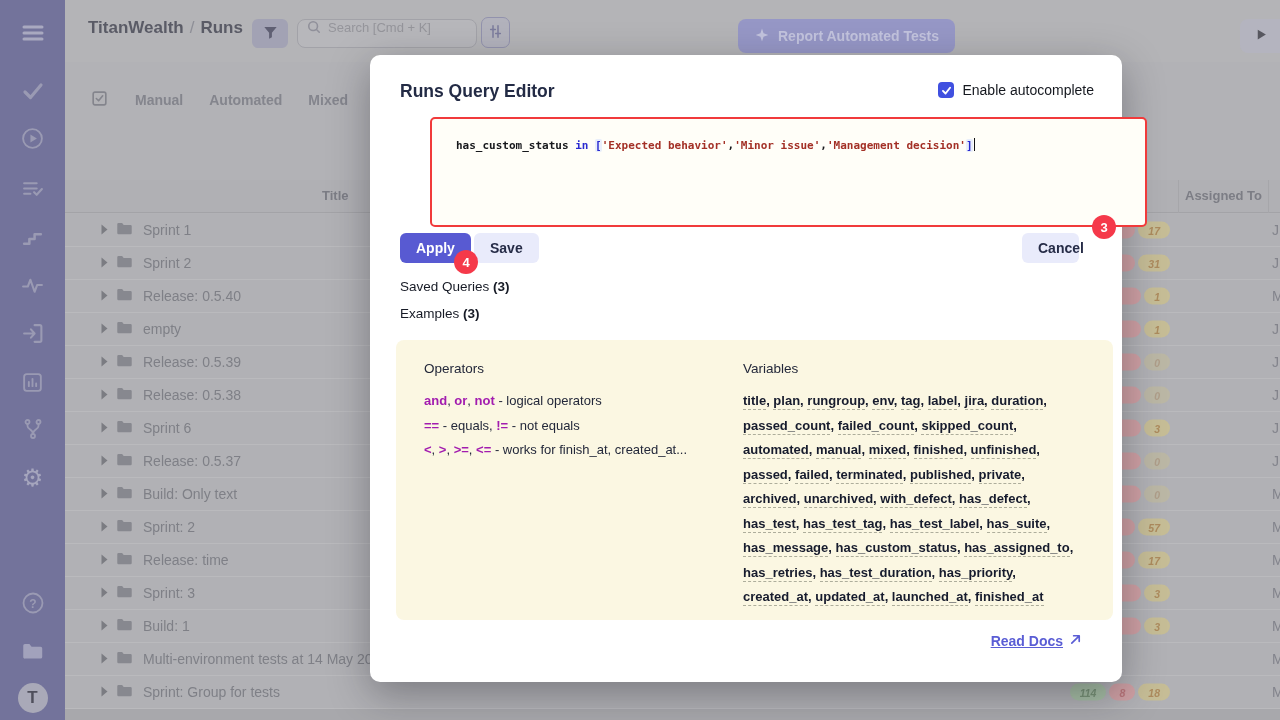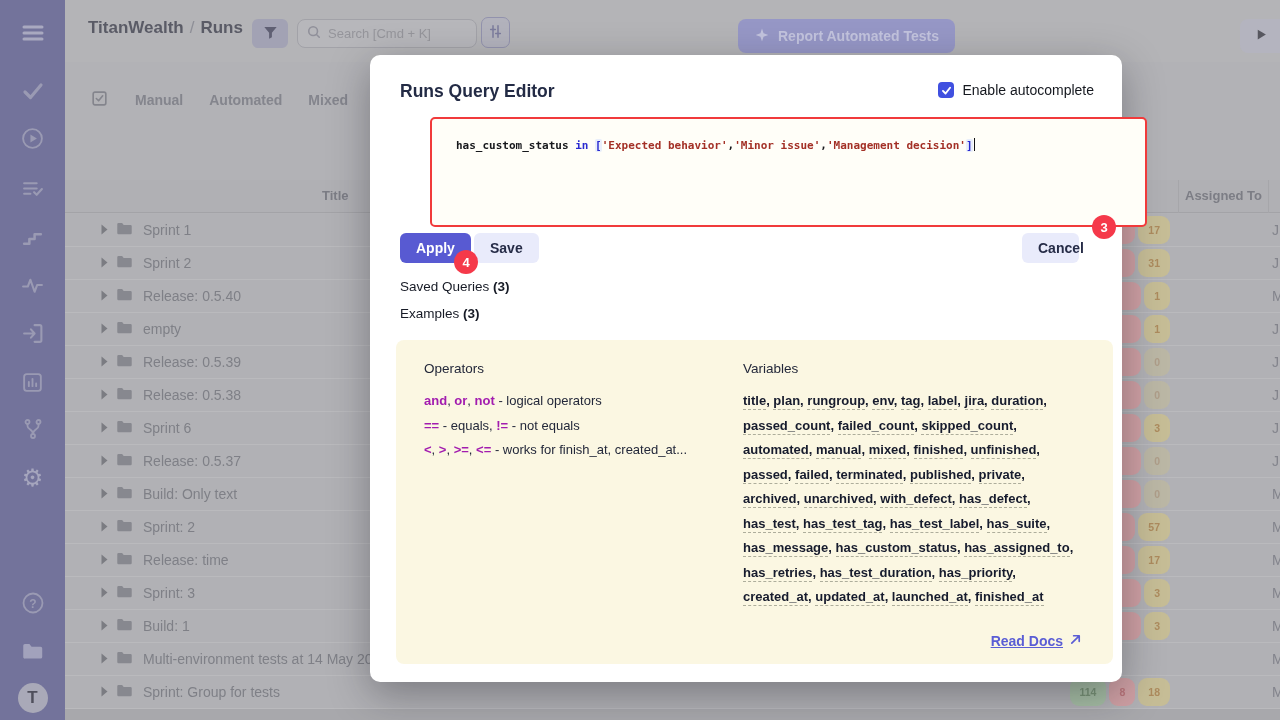--- a/index.html
+++ b/index.html
@@ -11,21 +11,21 @@
   .sidebar { position:absolute; left:0; top:0; width:65px; height:720px; background:#73739b; z-index:1; }
   .side-icon { position:absolute; left:50%; transform:translateX(-50%); color:#9a9ab3; display:flex; align-items:center; justify-content:center; width:26px; height:24px; }
   .side-icon svg { display:block; }
   .gear-glyph { font-size:24px; line-height:24px; color:#a5a5bd; font-family:"DejaVu Sans", sans-serif; }
   .avatar-circle { position:absolute; left:50%; transform:translateX(-50%); top:683px; width:30px; height:30px; border-radius:50%; background:#a9a9b8; color:#4f4f5c; font-weight:bold; font-size:17px; display:flex; align-items:center; justify-content:center; }
 
   .topbar { position:absolute; left:65px; top:0; right:0; height:62px; background:#b4b4b7; z-index:1; }
   .breadcrumb { position:absolute; left:23px; top:18px; font-size:17px; font-weight:700; color:#5a5b66; }
   .breadcrumb .sep { color:#8e8f97; font-weight:400; padding:0 6px; }
   .funnel-btn { position:absolute; left:187px; top:19px; width:36px; height:29px; border:none; border-radius:6px; background:#a2a2b4; display:flex; align-items:center; justify-content:center; cursor:pointer; }
-  .searchbox { position:absolute; left:232px; top:19px; width:180px; height:29px; border:1px solid #a2a2a8; border-radius:8px; background:#b7b7bb; display:flex; align-items:center; padding:0 9px; gap:7px; }
+  .searchbox { position:absolute; left:232px; top:19px; width:180px; height:29px; border:1px solid #a2a2a8; border-radius:8px; background:#b7b7bb; display:flex; align-items:flex-start; padding:0 9px; gap:7px; }
   .searchbox input { border:none; outline:none; background:transparent; font-size:13px; color:#6c6d75; width:135px; font-family:"Liberation Sans",sans-serif; }
   .searchbox input::placeholder { color:#95959b; }
   .sliders-btn { position:absolute; left:416px; top:17px; width:29px; height:31px; border:1px solid #9292ad; border-radius:7px; background:#b2b2bc; display:flex; align-items:center; justify-content:center; cursor:pointer; }
   .report-btn { position:absolute; right:325px; top:19px; height:34px; border:none; border-radius:8px; background:#9697c6; color:#c3c4de; font-size:14px; font-weight:600; display:flex; align-items:center; gap:8px; padding:12px 16px; cursor:pointer; font-family:"Liberation Sans",sans-serif; }
   .manual-btn { position:absolute; left:1175px; top:19px; width:130px; height:34px; border:none; border-radius:8px; background:#b4b4bf; color:#6d6d78; font-size:14px; font-weight:600; display:flex; align-items:center; gap:9px; padding:0 15px; cursor:pointer; font-family:"Liberation Sans",sans-serif; }
 
   .tabsrow { position:absolute; left:90px; top:88px; height:24px; display:flex; align-items:center; gap:26px; z-index:1; color:#84858d; }
   .tab { font-size:14px; font-weight:600; color:#84858d; cursor:pointer; }
 
   .thead { position:absolute; left:65px; right:0; top:180px; height:33px; background:#b0b0b4; border-bottom:1px solid #a3a3a7; z-index:1; font-size:13px; font-weight:700; color:#7c7d85; }
@@ -34,21 +34,21 @@
   .th-assigned { position:absolute; left:1120px; top:8px; }
   .th-sep1 { position:absolute; left:1113px; top:0; width:1px; height:33px; background:#a6a6aa; }
   .th-sep2 { position:absolute; left:1203px; top:0; width:1px; height:33px; background:#a6a6aa; }
 
   .rows { position:absolute; left:65px; right:0; top:214px; z-index:1; }
   .row { position:relative; height:33px; border-bottom:1px solid #bababd; display:flex; align-items:center; padding-left:35px; background:#b1b1b5; cursor:pointer; }
   .caret { flex:0 0 auto; margin-right:8px; }
   .folder-ic { flex:0 0 auto; margin-right:10px; }
   .row-title { font-size:14px; color:#7f8087; white-space:nowrap; }
   .badges { position:absolute; right:110px; top:50%; transform:translateY(-50%); display:flex; gap:3px; align-items:center; }
-  .pill { display:inline-flex; align-items:center; justify-content:center; height:28px; border-radius:9px; font-size:10.5px; font-weight:700; padding:0 10px; }
+  .pill { display:inline-flex; align-items:center; justify-content:center; height:17px; border-radius:9px; font-size:10.5px; font-weight:700; padding:0 10px;font-style:italic; }
   .pill.yellow { background:#c6bd96; color:#ad8b5e; }
   .pill.red    { background:#cfa0a4; color:#b97479; }
   .pill.green  { background:#a6bea5; color:#789377; }
   .pill.sliver { width:30px; padding:0; }
   .pill.faint  { opacity:.5; }
   .row-assigned { position:absolute; left:1207px; font-size:14px; color:#83848c; }
   .bottom-strip { position:absolute; left:65px; right:0; top:709px; height:11px; background:#a8a8ac; z-index:1; }
 
   
   .backdrop { position:absolute; inset:0; z-index:5; background:transparent; }
@@ -75,21 +75,21 @@
   .btn.light { background:#e9ebfb; color:#262c47; }
   .apply { left:30px; }
   .save { left:104px; }
   .cancel { left:652px; width:57px; }
 
   .link-row { position:absolute; left:30px; font-size:13.5px; color:#171b26; cursor:pointer; }
   .link-row b { font-weight:700; }
   .saved { top:224px; }
   .examples { top:251px; }
 
-  .help-panel { position:absolute; left:26px; top:285px; width:717px; height:324px; background:#fbf7e2; border-radius:8px; padding:21px 28px; display:flex; gap:14px; }
+  .help-panel { position:absolute; left:26px; top:285px; width:717px; height:280px; background:#fbf7e2; border-radius:8px; padding:21px 28px; display:flex; gap:14px; }
   .help-col.operators { flex:0 0 305px; }
   .help-col.variables { flex:1; }
   .help-title { font-size:13.5px; color:#23283a; margin-bottom:13px; }
   .op-line { font-size:13px; color:#23283a; line-height:24.5px; }
   .op-line b { color:#a21caf; }
   #variable-list { font-size:13px; font-weight:700; color:#161b2d; line-height:24.5px; }
   .var { border-bottom:1px dashed #aeae9c; padding-bottom:1px; }
 
   .read-docs { position:absolute; right:40px; top:578px; font-size:14px; font-weight:600; color:#5a5dd5; text-decoration:underline; display:flex; align-items:center; gap:6px; cursor:pointer; }
 </style>

